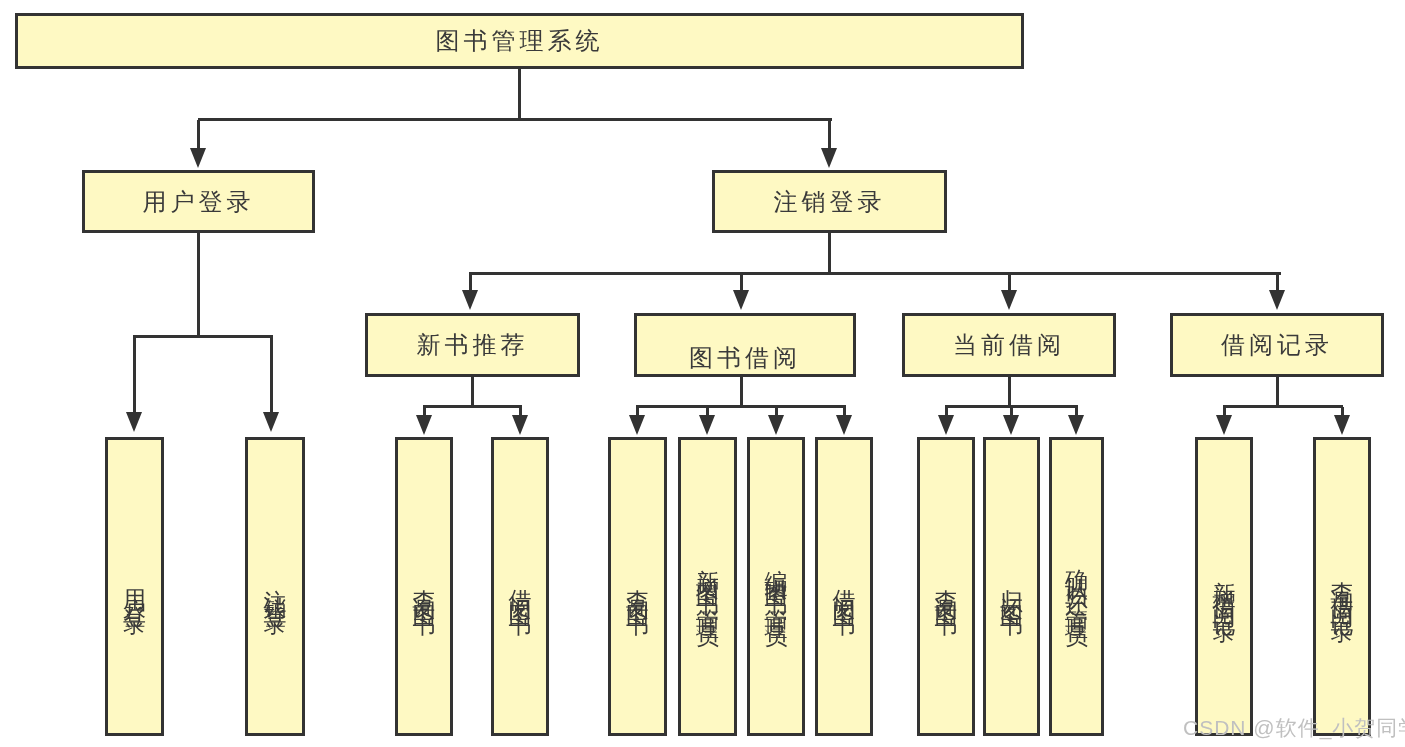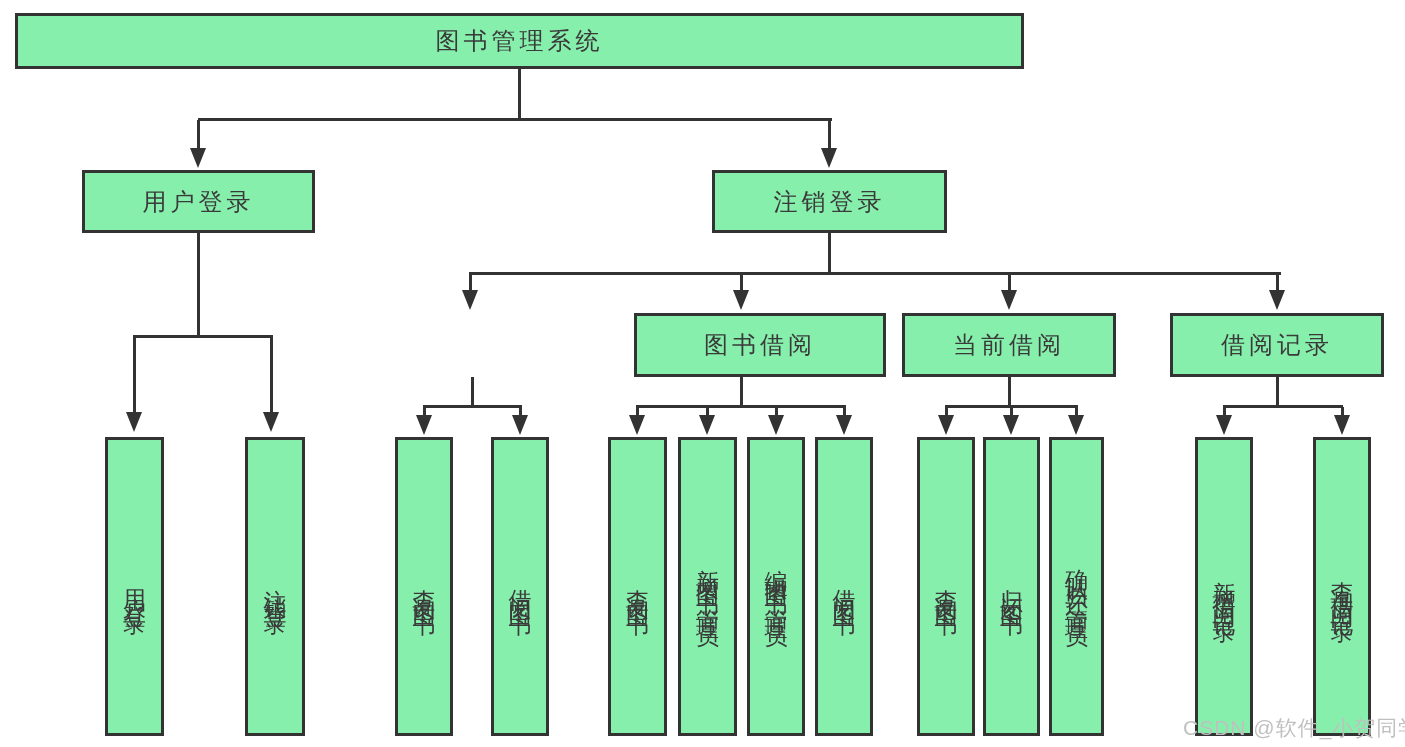--- a/index.html
+++ b/index.html
@@ -8,21 +8,21 @@
     width:1405px;height:747px;
     background:#ffffff;
     overflow:hidden;
     font-family:"Liberation Sans", sans-serif;
     color:#3a3a3a;
   }
   .box{
     position:absolute;
     box-sizing:border-box;
     border:3px solid #333333;
-    background:#86efac;
+    background:#fef9c3;
     display:flex;align-items:center;justify-content:center;
     text-align:center;
   }
   .hbox{font-size:24px;letter-spacing:4px;}
   .vbox{
     writing-mode:vertical-rl;
     text-orientation:mixed;
     font-size:23px;
     letter-spacing:8px;
     line-height:1;
@@ -78,21 +78,24 @@
   <div class="line" style="left:469px;top:272px;width:812px;height:3px;"></div>
   <div class="line" style="left:469px;top:274px;width:3px;height:18px;"></div>
   <div class="arrowhead" style="left:462px;top:290px;"></div>
   <div class="line" style="left:740px;top:274px;width:3px;height:18px;"></div>
   <div class="arrowhead" style="left:733px;top:290px;"></div>
   <div class="line" style="left:1008px;top:274px;width:3px;height:18px;"></div>
   <div class="arrowhead" style="left:1001px;top:290px;"></div>
   <div class="line" style="left:1276px;top:274px;width:3px;height:18px;"></div>
   <div class="arrowhead" style="left:1269px;top:290px;"></div>
 
-  <div class="box hbox" style="left:634px;top:313px;width:252px;height:64px;">
+  <div class="box hbox" style="left:365px;top:313px;width:215px;height:64px;">
+    <span>新书推荐</span>
+  </div>
+  <div class="box hbox" style="left:634px;top:313px;width:222px;height:64px;align-items:flex-end;">
     <span>图书借阅</span>
   </div>
   <div class="box hbox" style="left:902px;top:313px;width:214px;height:64px;text-align:right;">
     <span>当前借阅</span>
   </div>
   <div class="box hbox" style="left:1170px;top:313px;width:214px;height:64px;">
     <span>借阅记录</span>
   </div>
 
   <div class="line" style="left:471px;top:377px;width:3px;height:30px;"></div>

